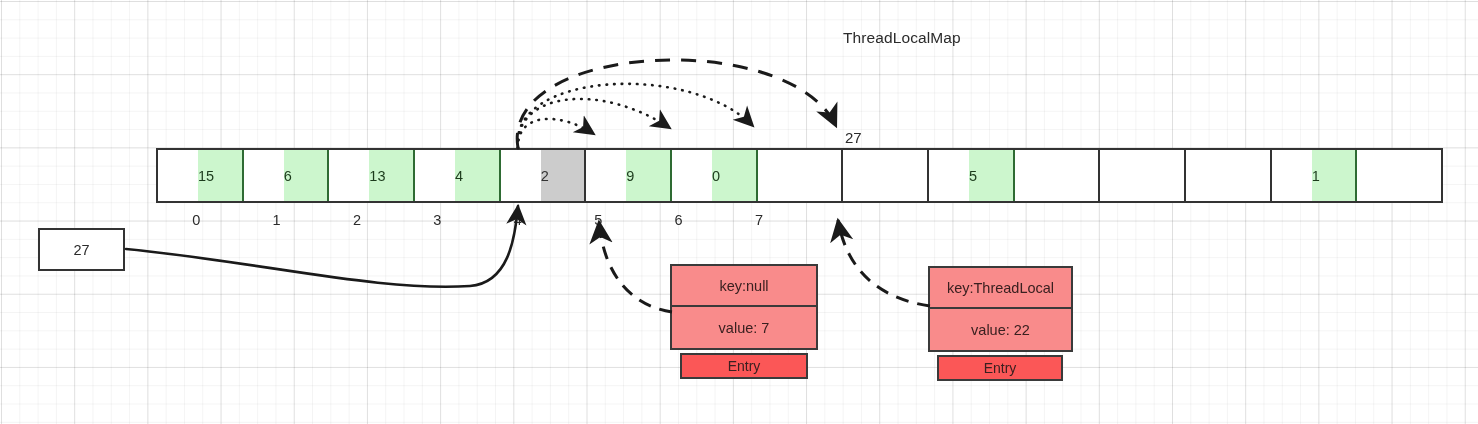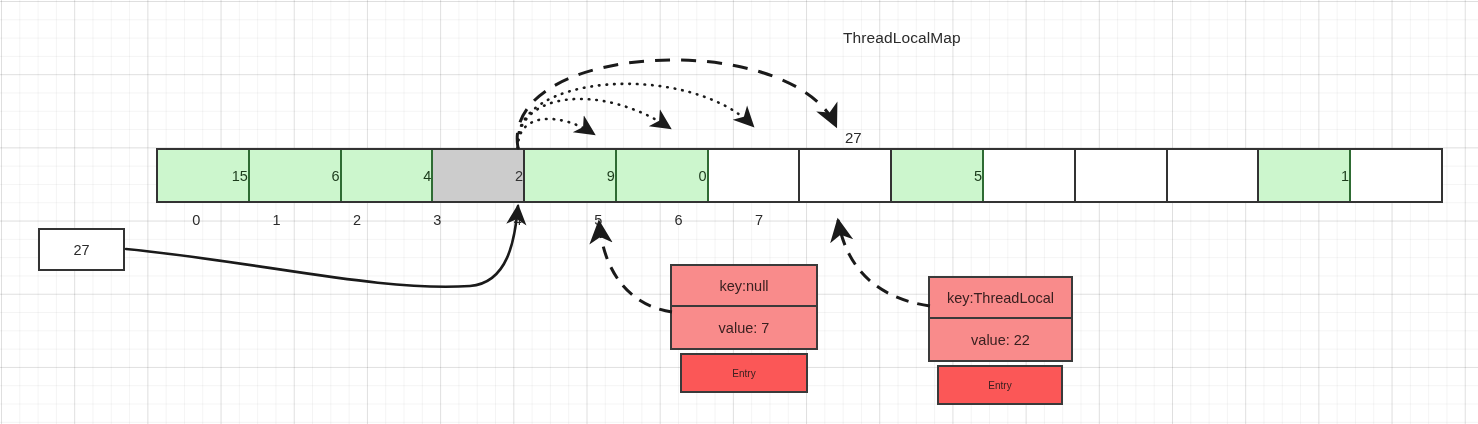--- a/index.html
+++ b/index.html
@@ -49,24 +49,25 @@
     box-sizing: border-box;
     border: 2px solid #333333;
     background: #ffffff;
   }
   .cell {
     flex: 1 1 0;
     box-sizing: border-box;
     border-right: 2px solid #333333;
     display: flex;
     align-items: center;
-    justify-content: flex-end;
+    justify-content: flex-start;
     font-size: 14.5px;
     color: #1c3b1c;
     background: #ffffff;
+    margin-left: 40px;
   }
   .cell:last-child { border-right: none; }
   .cell.green  { background: #ccf6cd; border-right-color: #2e6b33; }
   .cell.gray   { background: #cccccc; color: #333333; }
 
   
   .idx {
     position: absolute;
     top: 212px;
     width: 80.4px;
@@ -115,25 +116,25 @@
     justify-content: center;
     font-size: 14.5px;
     color: #3a2020;
     box-sizing: border-box;
   }
   .entry-row.top { border-bottom: 2px solid #3a3a3a; }
   .entry-tag {
     box-sizing: border-box;
     border: 2px solid #3a3a3a;
     background: #fb5757;
-    height: 40px;
+    height: 26px;
     display: flex;
     align-items: center;
     justify-content: center;
-    font-size: 10px;
+    font-size: 14px;
     color: #3a2020;
   }
 
   
   #arrows {
     position: absolute;
     left: 0; top: 0;
     width: 1478px;
     height: 424px;
     pointer-events: none;
@@ -145,20 +146,23 @@
 <div id="canvas">
 
   <div class="title">ThreadLocalMap</div>
 
   <div id="array">
     <div class="cell green">
         <span>15</span>
       </div>
     <div class="cell green">
         <span>6</span>
+      </div>
+    <div class="cell green">
+        <span>13</span>
       </div>
     <div class="cell green">
         <span>4</span>
       </div>
     <div class="cell gray">
         <span>2</span>
       </div>
     <div class="cell green">
         <span>9</span>
       </div>
@@ -207,21 +211,21 @@
   </div>
 
   <div class="entry-group" style="left:670px; top:264px;">
     <div class="entry-kv" style="width:148px;">
       <div class="entry-row top">key:null</div>
       <div class="entry-row">value: 7</div>
     </div>
     <div class="entry-tag" style="width:128px; margin-left:10px; margin-top:3px;">Entry</div>
   </div>
 
-  <div class="entry-group" style="left:928px; top:276px;">
+  <div class="entry-group" style="left:928px; top:266px;">
     <div class="entry-kv" style="width:145px;">
       <div class="entry-row top">key:ThreadLocal</div>
       <div class="entry-row">value: 22</div>
     </div>
     <div class="entry-tag" style="width:126px; margin-left:9px; margin-top:3px;">Entry</div>
   </div>
 
   <svg id="arrows" viewBox="0 0 1478 424">
     <defs>
       <marker id="arrowhead" markerWidth="9" markerHeight="9" refX="7.2" refY="4.5" orient="auto" markerUnits="strokeWidth">

